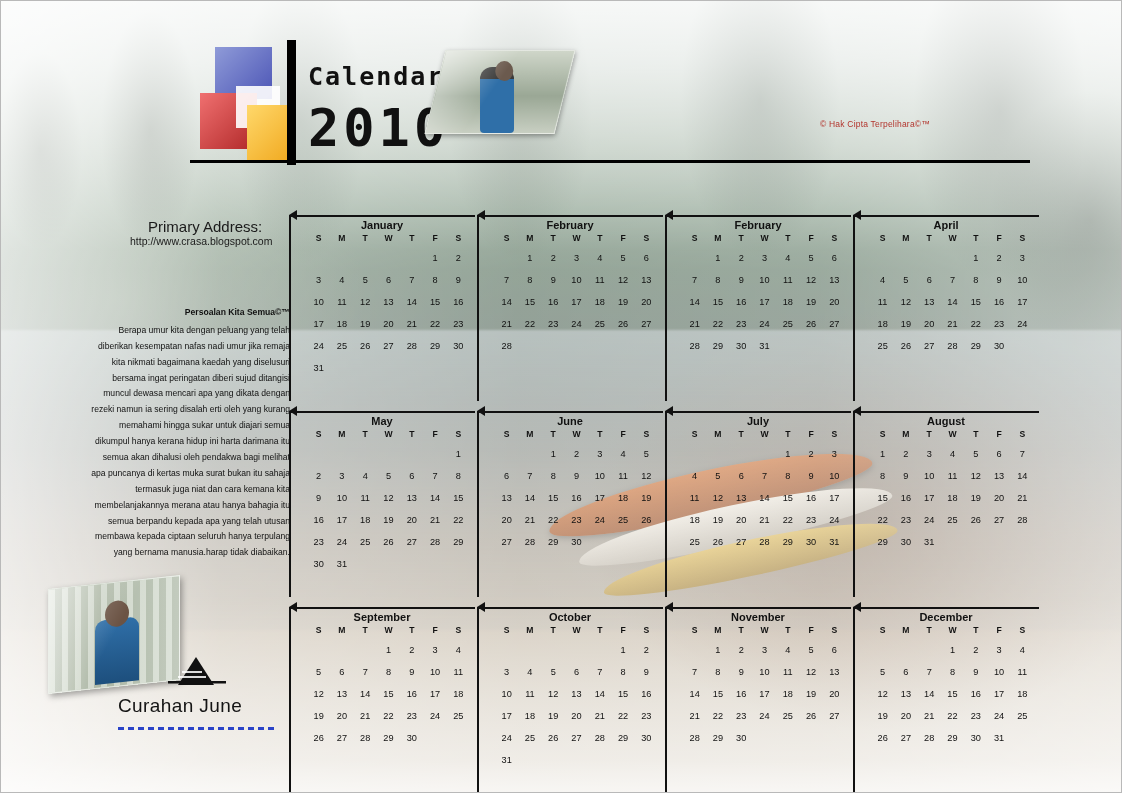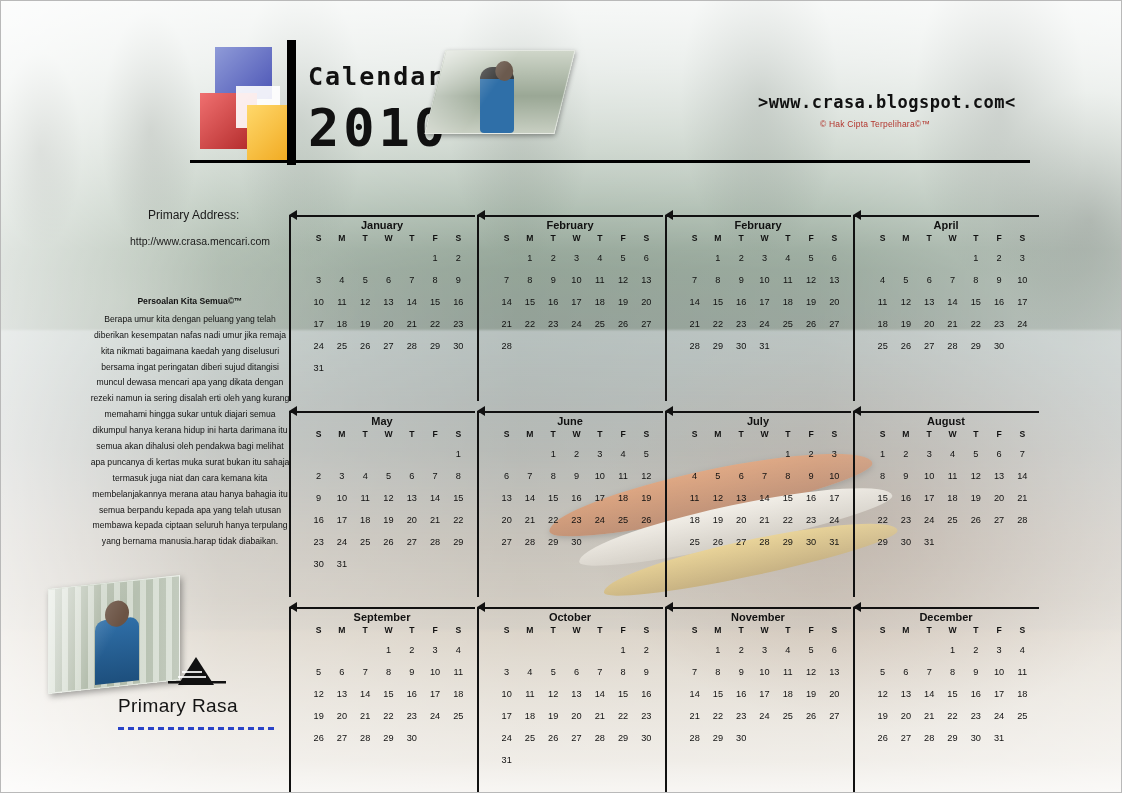--- a/index.html
+++ b/index.html
@@ -129,28 +129,28 @@
     font-family:"DejaVu Sans Mono",monospace;
     font-size:17px;font-weight:bold;color:#111;letter-spacing:.5px;
   }
   .copyright{
     position:absolute;left:820px;top:119px;
     font-size:8.5px;color:#b2342c;letter-spacing:.2px;
   }
 
   
   .addr-label{
-    position:absolute;left:148px;top:208px;font-size:12px;color:#1a1a1a;
+    position:absolute;left:148px;top:218px;font-size:15px;color:#1a1a1a;
   }
   .addr-url{
     position:absolute;left:130px;top:235px;font-size:10.5px;color:#1a1a1a;
   }
   .essay{
-    position:absolute;left:90px;top:294px;width:200px;
-    font-size:8.6px;line-height:1.85;color:#111;text-align:center;
+    position:absolute;left:90px;top:305px;width:200px;
+    font-size:8.6px;line-height:1.85;color:#111;text-align:right;
   }
   .essay .essay-title{display:block;font-weight:bold;margin-bottom:2px;}
 
   .photo-bottom{
     position:absolute;left:48px;top:582px;width:130px;height:103px;
     transform:skewY(-6deg);
     background:linear-gradient(to right,#d7ded2,#b5c0ad 40%,#cdd6c8);
     box-shadow:2px 3px 6px rgba(0,0,0,.35);
     overflow:hidden;border:1px solid rgba(255,255,255,.6);
   }
@@ -248,45 +248,44 @@
 
   <div class="cal-word">Calendar</div>
   <div class="cal-year">2010</div>
 
   <div class="photo-top">
     <div class="person"></div>
     <div class="head"></div>
     <div class="glare"></div>
   </div>
 
-  <div class="site-url">&gt;www.crasa.blogspot.com&lt;</div>
   <div class="copyright">© Hak Cipta Terpelihara©™</div>
 
   <div class="addr-label">Primary Address:</div>
-  <div class="addr-url">http://www.crasa.mencari.com</div>
+  <div class="addr-url">http://www.crasa.blogspot.com</div>
 
   <div class="essay">
     <span class="essay-title">Persoalan Kita Semua©™</span>
     <span>Berapa umur kita dengan peluang yang telah diberikan kesempatan nafas nadi umur jika remaja kita nikmati bagaimana kaedah yang diselusuri bersama ingat peringatan diberi sujud ditangisi muncul dewasa mencari apa yang dikata dengan rezeki namun ia sering disalah erti oleh yang kurang memahami hingga sukar untuk diajari semua dikumpul hanya kerana hidup ini harta darimana itu semua akan dihalusi oleh pendakwa bagi melihat apa puncanya di kertas muka surat bukan itu sahaja termasuk juga niat dan cara kemana kita membelanjakannya merana atau hanya bahagia itu semua berpandu kepada apa yang telah utusan membawa kepada ciptaan seluruh hanya terpulang yang bernama manusia.harap tidak diabaikan.</span>
   </div>
 
   <div class="photo-bottom">
     <div class="stripes"></div>
     <div class="body2"></div>
     <div class="head2"></div>
     <div class="refl"></div>
   </div>
 
   <svg class="logo-mark" viewBox="0 0 58 36">
     <polygon points="28,2 46,30 10,30" fill="#111"></polygon>
     <rect x="0" y="26" width="58" height="2.5" fill="#111"></rect>
     <rect x="14" y="16" width="20" height="2" fill="#ffffff" opacity=".85"></rect>
     <rect x="10" y="21" width="28" height="2" fill="#ffffff" opacity=".85"></rect>
   </svg>
-  <div class="brand">Primary Rasa</div>
+  <div class="brand">Curahan June</div>
   <div class="brand-dots"></div>
 
   <div class="grid" id="months-grid">
       <div class="month">
         <div class="m-arrow"></div>
         <div class="m-rule"></div>
         <div class="m-vbar"></div>
         <div class="m-name">January</div>
         <table class="cal">
           <thead>

